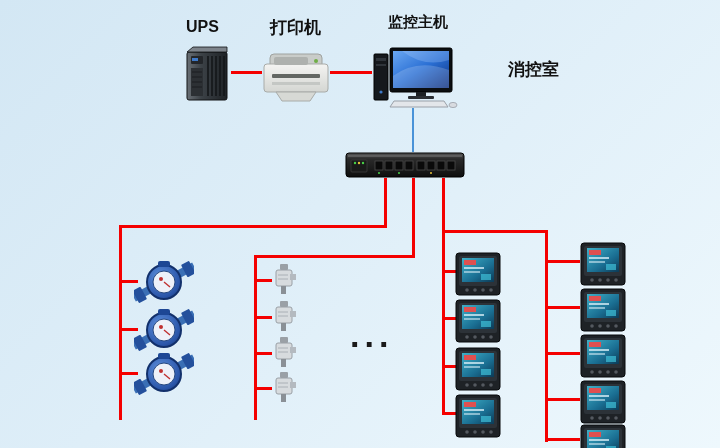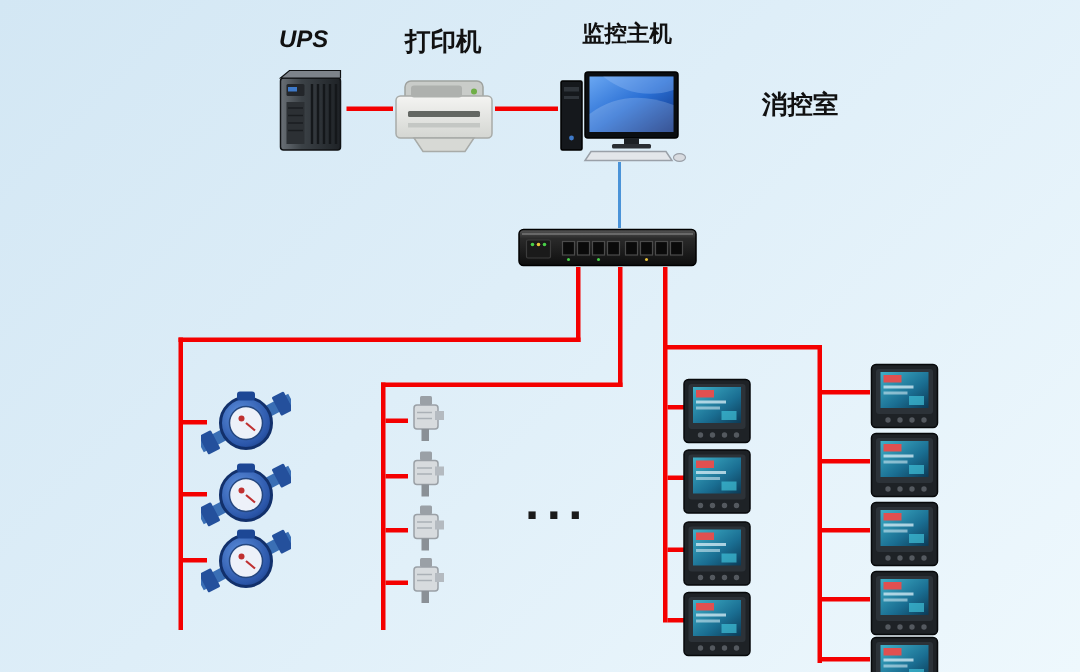--- a/index.html
+++ b/index.html
@@ -51,21 +51,21 @@
           <stop offset="0.7" stop-color="#2a55a8"></stop>
           <stop offset="1" stop-color="#16336f"></stop>
       </radialGradient>
       <linearGradient id="gradPrinter" x1="0" y1="0" x2="0" y2="1">
         <stop offset="0" stop-color="#f4f4f2"></stop>
           <stop offset="1" stop-color="#d4d6d2"></stop>
       </linearGradient>
     </defs>
   </svg>
 
-  <div class="lbl lbl-ups" style="left:186px;top:18px;font-style:italic;">UPS</div>
+  <div class="lbl lbl-ups" style="left:186px;top:18px;">UPS</div>
   <div class="lbl lbl-cn" style="left:270px;top:16px;">打印机</div>
   <div class="lbl lbl-cn-sm" style="left:388px;top:13px;">监控主机</div>
   <div class="lbl lbl-cn" style="left:508px;top:58px;">消控室</div>
 
   <div class="abs" style="left:183px;top:44px;width:48px;height:58px;">
     <svg width="48" height="58" viewBox="0 0 48 58">
       <rect x="4" y="8" width="40" height="48" rx="2" fill="url(#gradUps)" stroke="#101214" stroke-width="1"></rect>
       <polygon points="4,8 10,3 44,3 44,8" fill="#7d838a" stroke="#101214" stroke-width="0.8"></polygon>
       <rect x="8" y="12" width="12" height="8" rx="1" fill="#23262a"></rect>
       <rect x="9" y="14" width="6" height="3" fill="#3e79c8"></rect>

